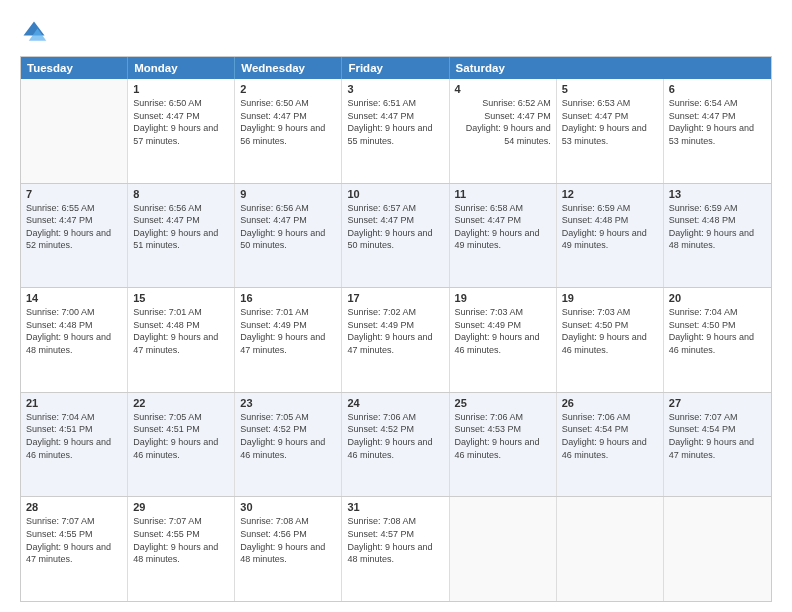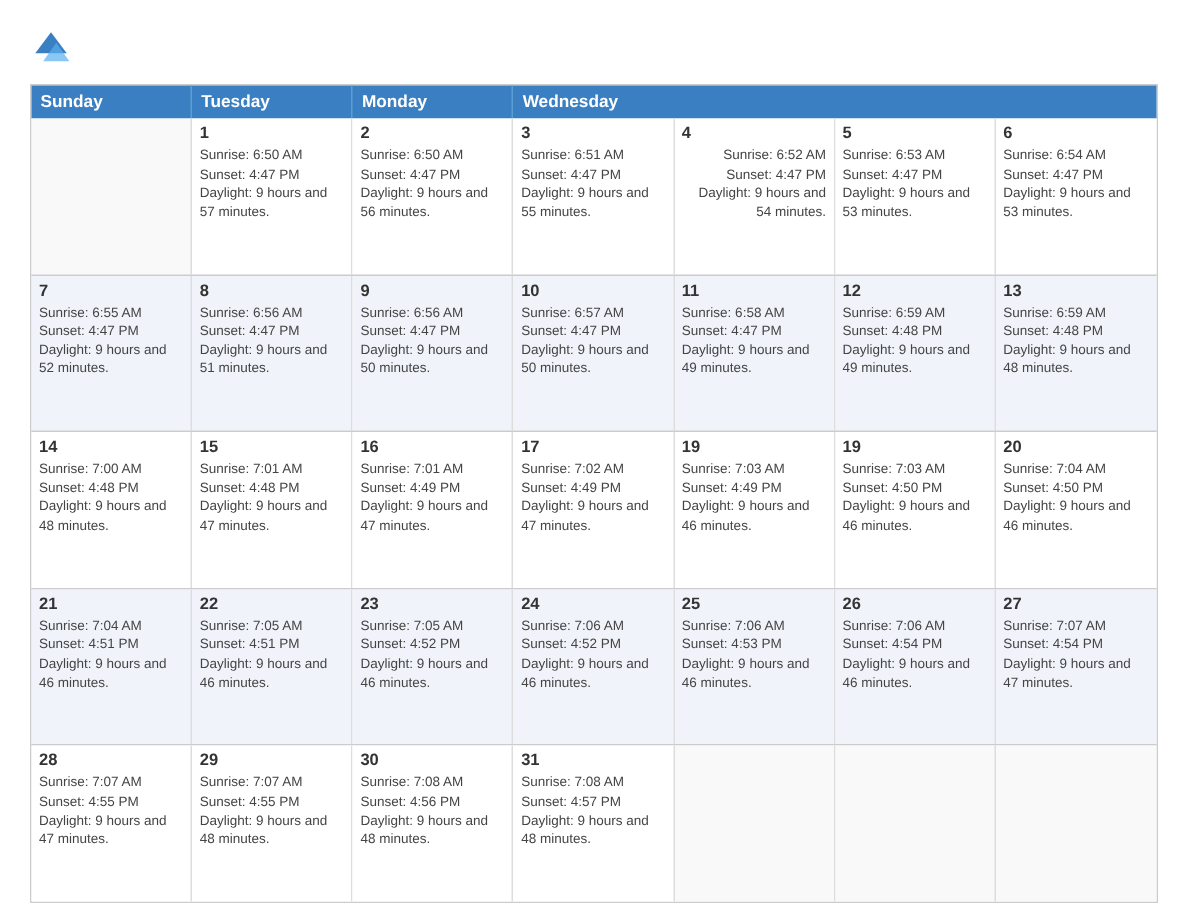--- a/index.html
+++ b/index.html
@@ -132,24 +132,25 @@
       </div>
     </div>
     <div class="title-block">
       <h1></h1>
       <h2></h2>
     </div>
   </div>
 
   <div class="calendar">
     <div class="cal-header">
-    <div class="cal-header-cell">Sunday</div>
         <div class="cal-header-cell">Tuesday</div>
         <div class="cal-header-cell">Monday</div>
         <div class="cal-header-cell">Wednesday</div>
+        <div class="cal-header-cell">Friday</div>
+        <div class="cal-header-cell">Saturday</div>
       </div>
     <div class="cal-body">
     <div class="cal-row">
           <div class="cal-cell empty"></div>
           <div class="cal-cell">
             <div class="day-num">1</div>
             <div class="cell-text" style="white-space: pre-line;">Sunrise: 6:50 AM
 Sunset: 4:47 PM
 Daylight: 9 hours and 57 minutes.</div>
           </div>

